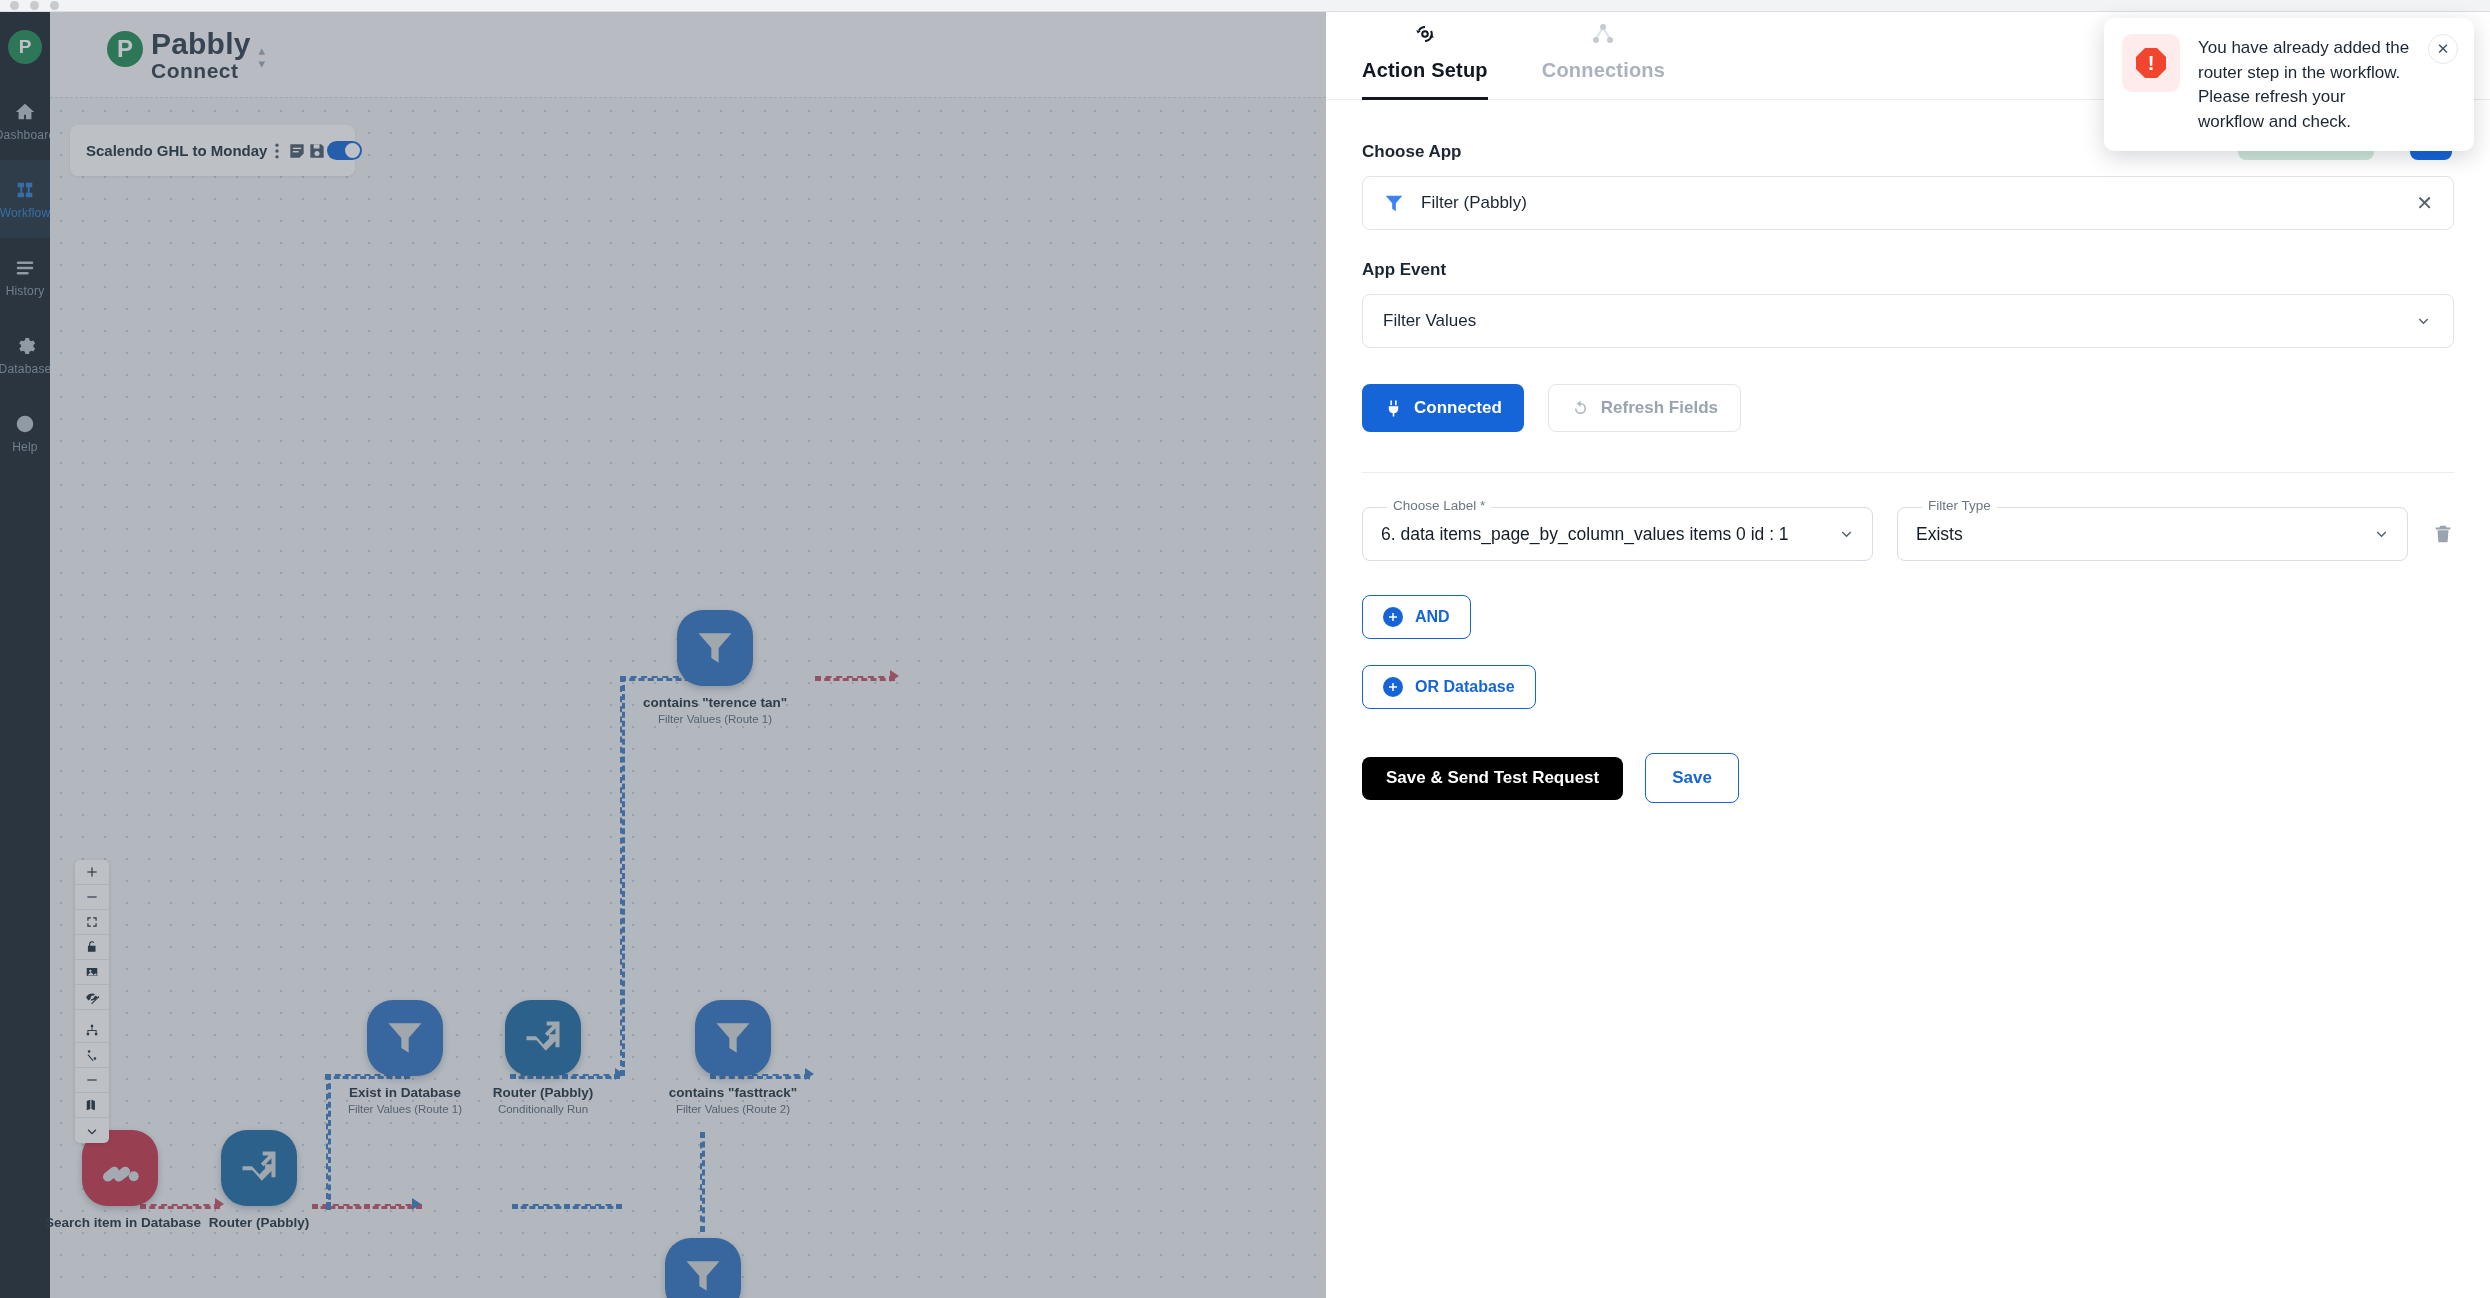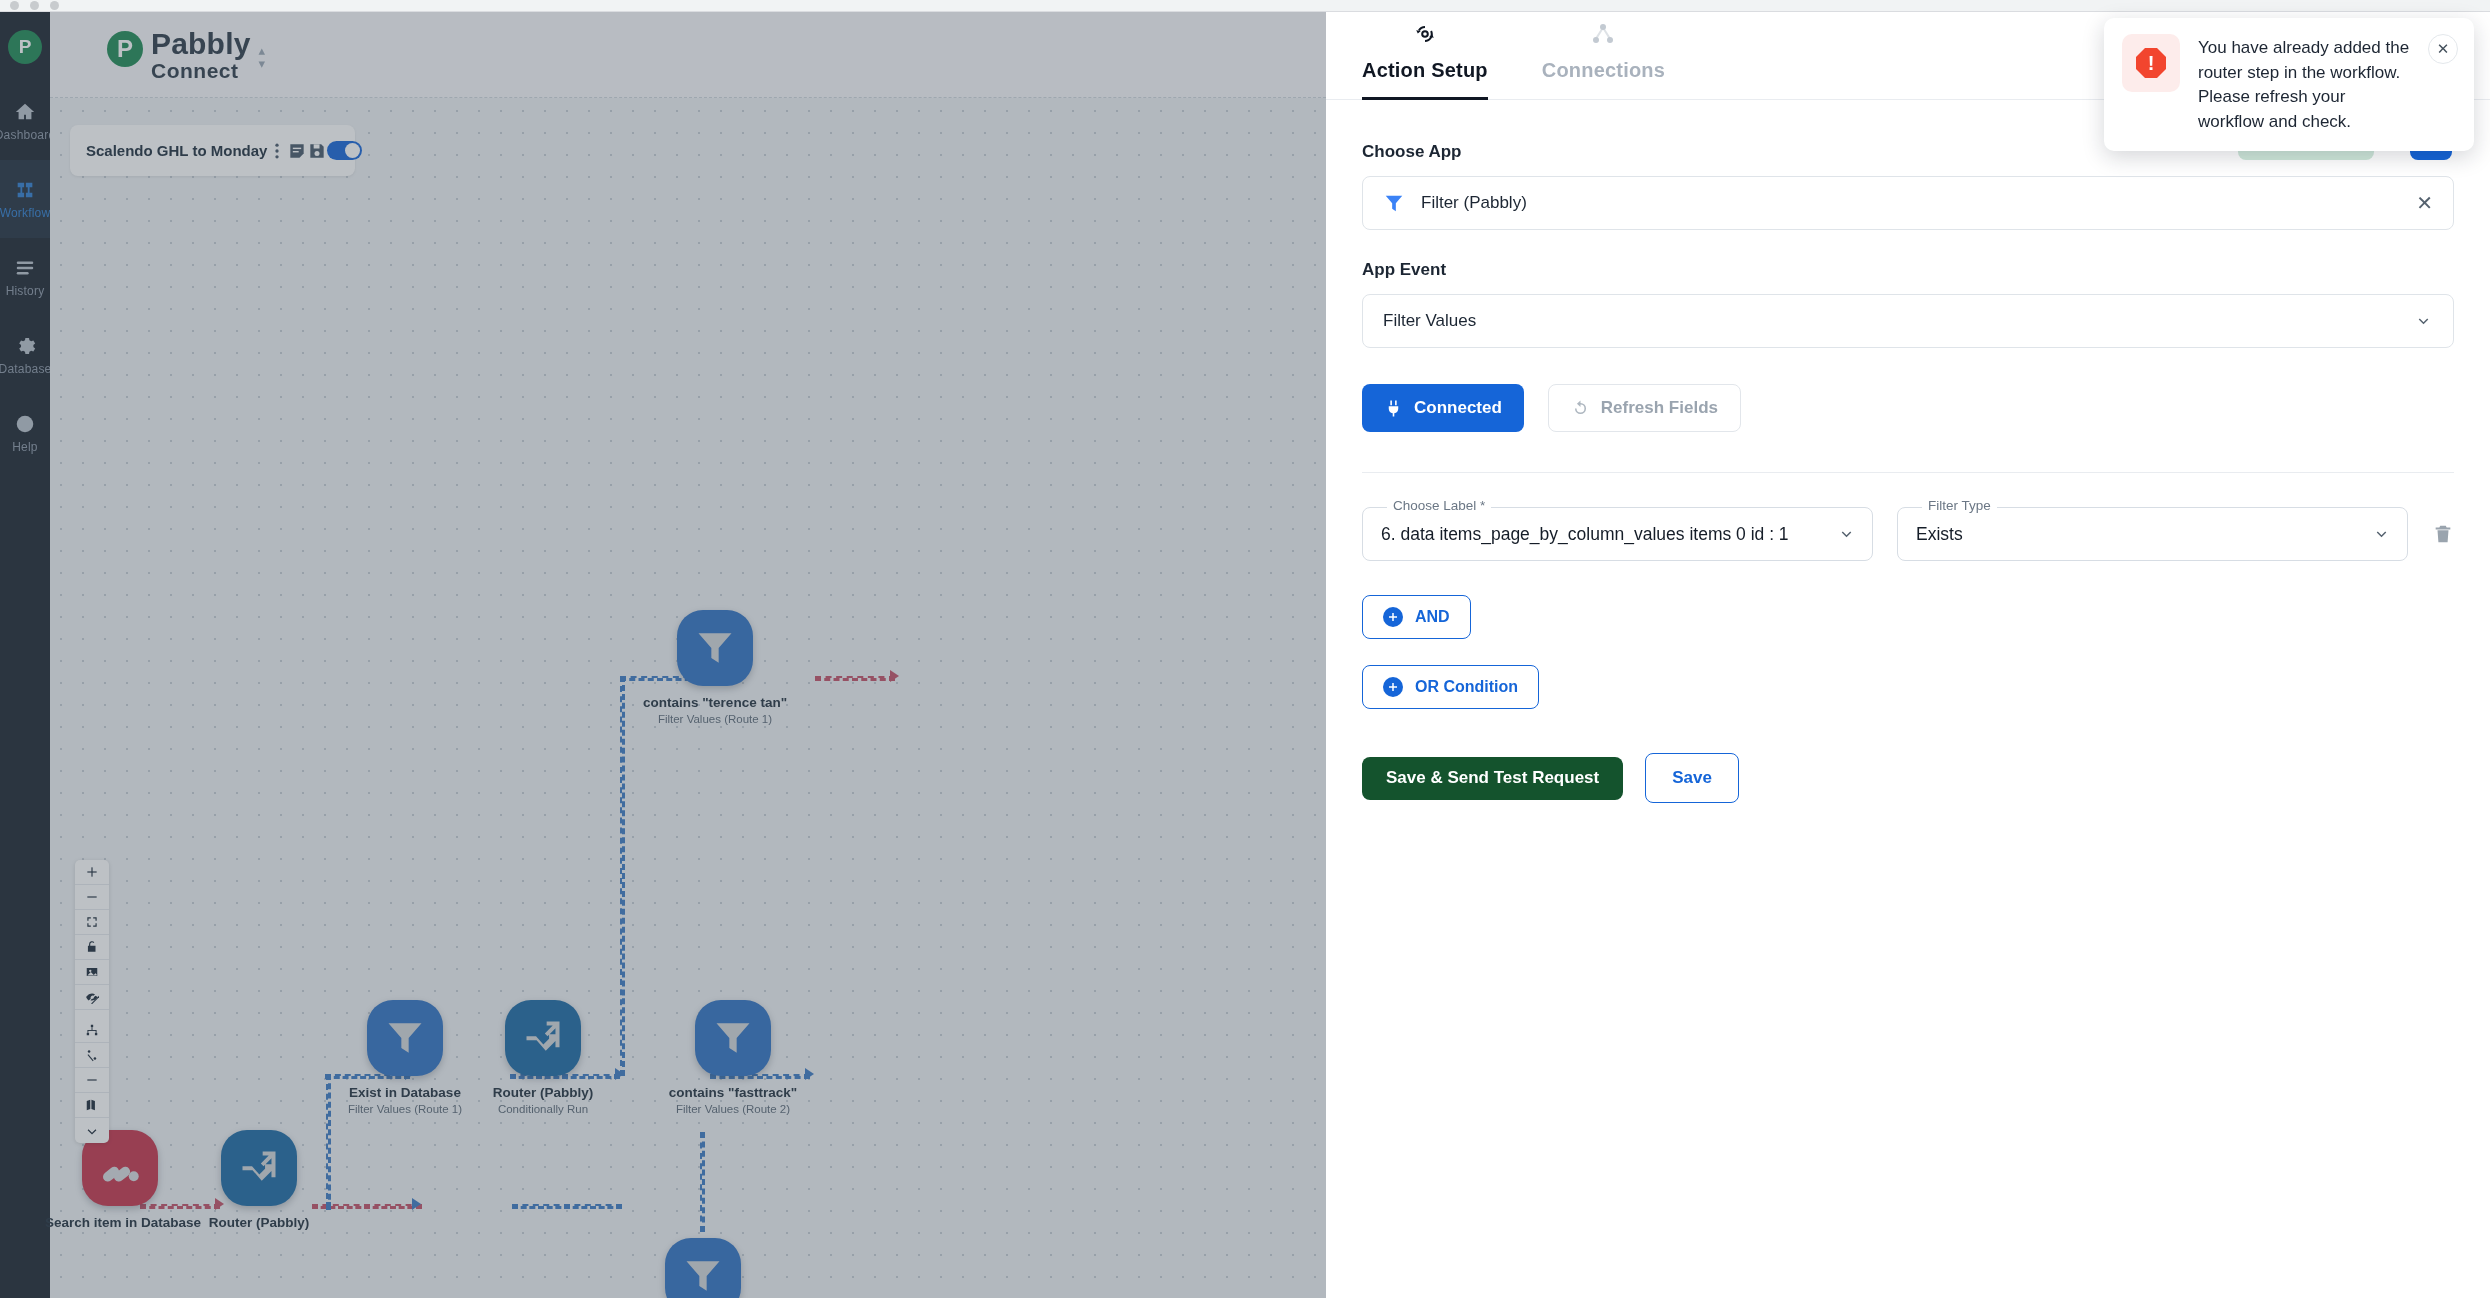--- a/index.html
+++ b/index.html
@@ -203,21 +203,21 @@
     color: #1565d8; font-size: 16px; font-weight: 700;
   }
   .plus-circle {
     width: 20px; height: 20px; border-radius: 50%; background: #1565d8; color: #fff;
     display: flex; align-items: center; justify-content: center; font-size: 16px;
     font-weight: 700; line-height: 1;
   }
   .plus-circle svg { width: 12px; height: 12px; fill: #fff; display: block; }
 
   .save-row { display: flex; align-items: center; gap: 22px; margin-top: 44px; }
-  .btn-save-test { background: #14532d; color: #fff; height: 43px; padding: 0 24px; border-radius: 8px;
+  .btn-save-test { background: #000000; color: #fff; height: 43px; padding: 0 24px; border-radius: 8px;
     display: inline-flex; align-items: center; font-size: 17px; font-weight: 700; }
   .btn-save { background: #fff; color: #1565d8; border: 1px solid #1565d8; height: 50px; padding: 0 26px;
     border-radius: 8px; display: inline-flex; align-items: center; font-size: 17px; font-weight: 700; }
 
   
   .ghost-green {
     position: absolute; right: 116px; top: 112px; width: 136px; height: 36px;
     border-radius: 8px; background: #cfe8da;
   }
   .ghost-blue {
@@ -643,21 +643,21 @@
       </div>
 
       <div style="margin-top:26px">
         <div class="pill">
           <span class="plus-circle">
             <svg viewBox="0 0 24 24">
                 <rect x="10.5" y="4" width="3" height="16"></rect>
                 <rect x="4" y="10.5" width="16" height="3"></rect>
               </svg>
           </span>
-          <span>OR Condition</span>
+          <span>OR Database</span>
         </div>
       </div>
 
       <div class="save-row">
         <div class="btn-save-test">Save &amp; Send Test Request</div>
         <div class="btn-save">Save</div>
       </div>
     </div>
 
     <div class="ghost-green"></div>

